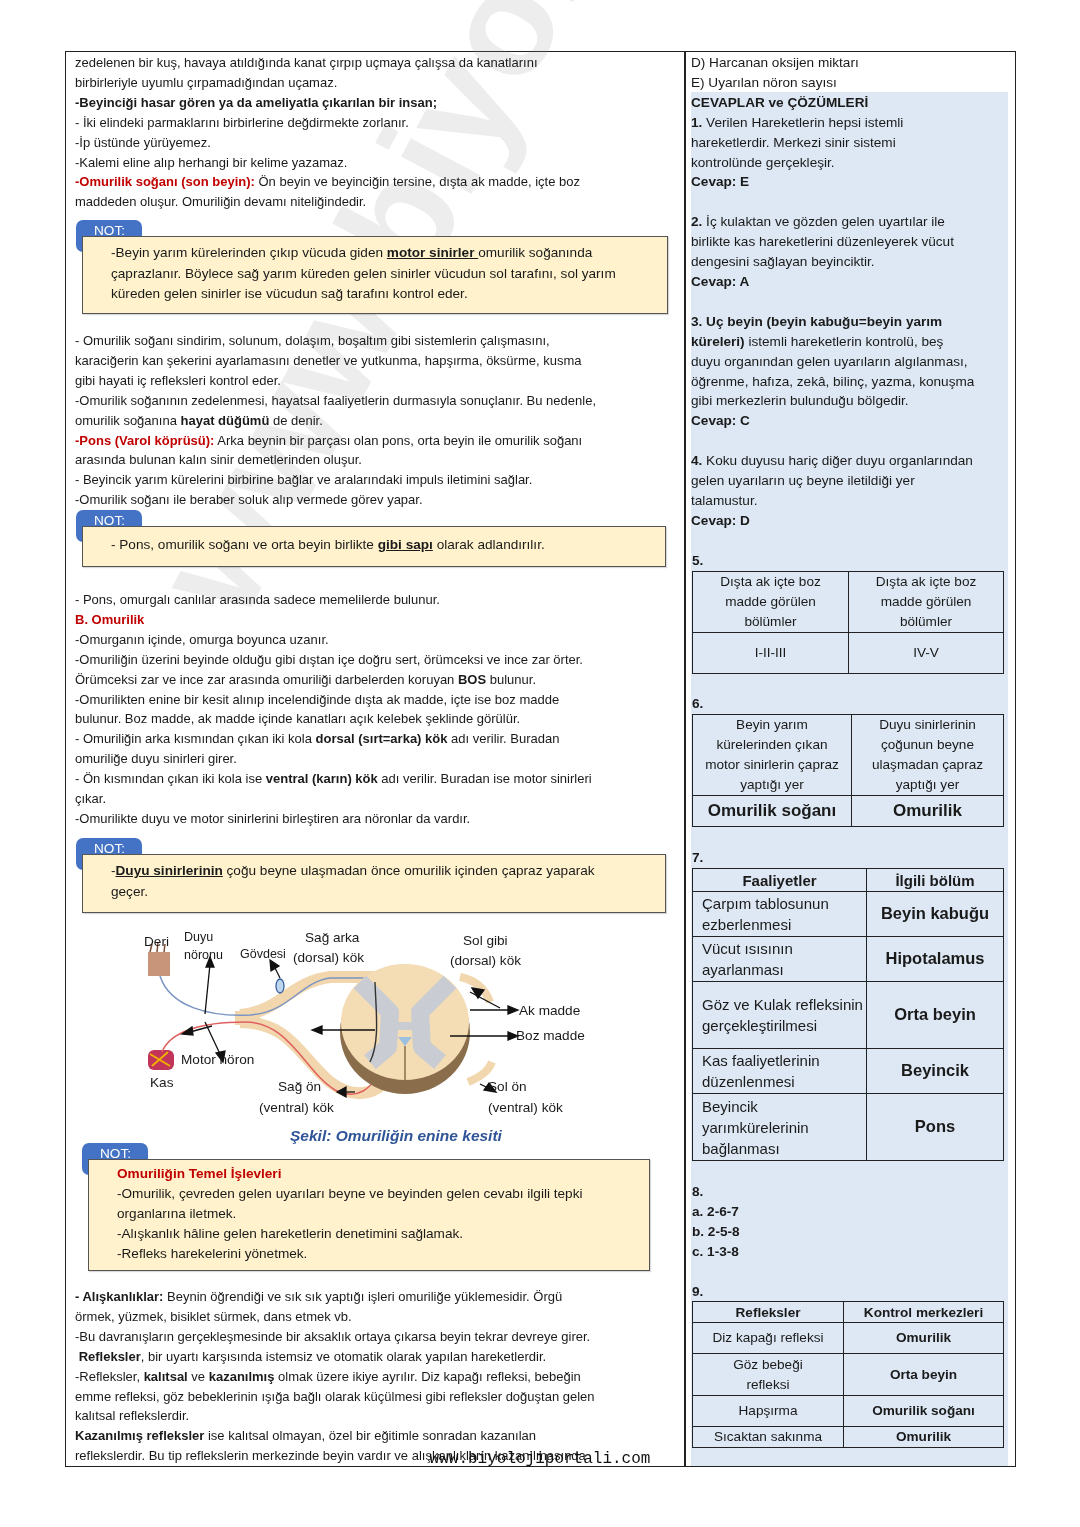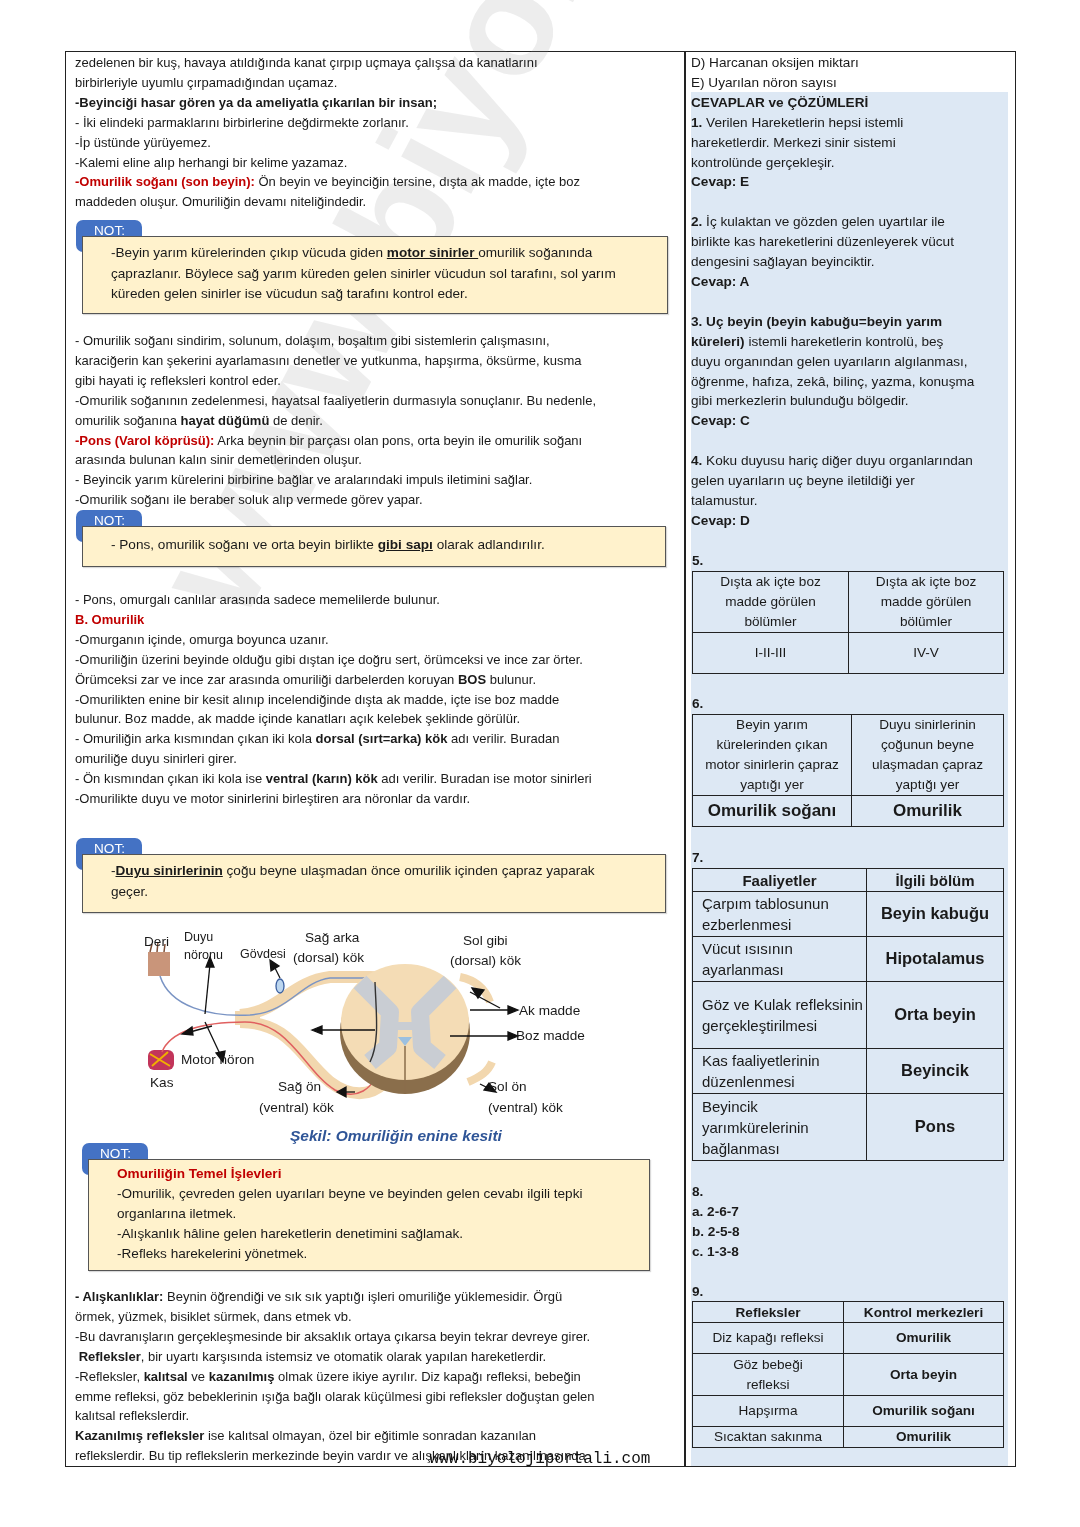--- a/index.html
+++ b/index.html
@@ -104,20 +104,21 @@
   <span class="p">- Pons, omurgalı canlılar arasında sadece memelilerde bulunur.</span>
   <span class="p red">B. Omurilik</span>
   <span class="p">-Omurganın içinde, omurga boyunca uzanır.</span>
   <span class="p">-Omuriliğin üzerini beyinde olduğu gibi dıştan içe doğru sert, örümceksi ve ince zar örter.</span>
   <span class="p"><span>Örümceksi zar ve ince zar arasında omuriliği darbelerden koruyan </span><span class="b">BOS</span><span> bulunur.</span></span>
   <span class="p">-Omurilikten enine bir kesit alınıp incelendiğinde dışta ak madde, içte ise boz madde</span>
   <span class="p">bulunur. Boz madde, ak madde içinde kanatları açık kelebek şeklinde görülür.</span>
   <span class="p"><span>- Omuriliğin arka kısmından çıkan iki kola </span><span class="b">dorsal (sırt=arka) kök</span><span> adı verilir. Buradan</span></span>
   <span class="p">omuriliğe duyu sinirleri girer.</span>
   <span class="p"><span>- Ön kısmından çıkan iki kola ise </span><span class="b">ventral (karın) kök</span><span> adı verilir. Buradan ise motor sinirleri</span></span>
+  <span class="p">çıkar.</span>
   <span class="p">-Omurilikte duyu ve motor sinirlerini birleştiren ara nöronlar da vardır.</span>
 </div>
 
 <div class="note" style="left:76px; top:838px;">
   <div class="note-tab">NOT:</div>
   <div class="note-box" style="width:584px; height:59px; padding-top:6px;">
     <span class="p"><span>-</span><span class="u">Duyu sinirlerinin</span><span> çoğu beyne ulaşmadan önce omurilik içinden çapraz yaparak</span></span>
     <span class="p">geçer.</span>
   </div>
 </div>

